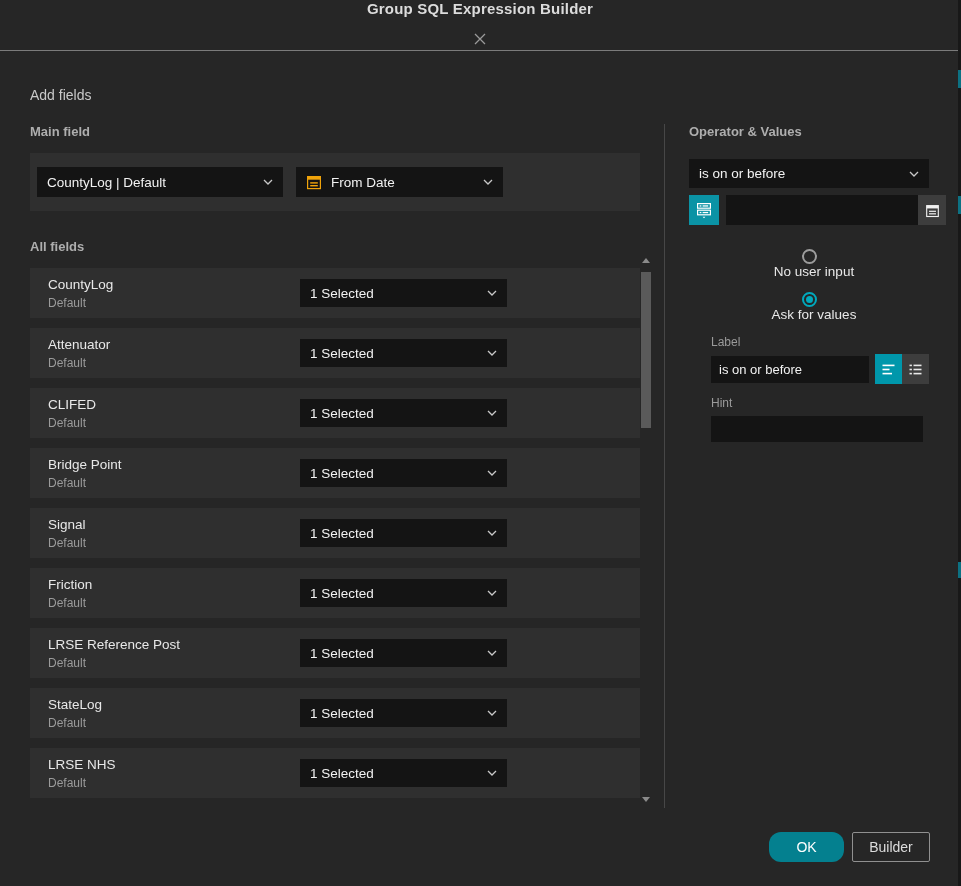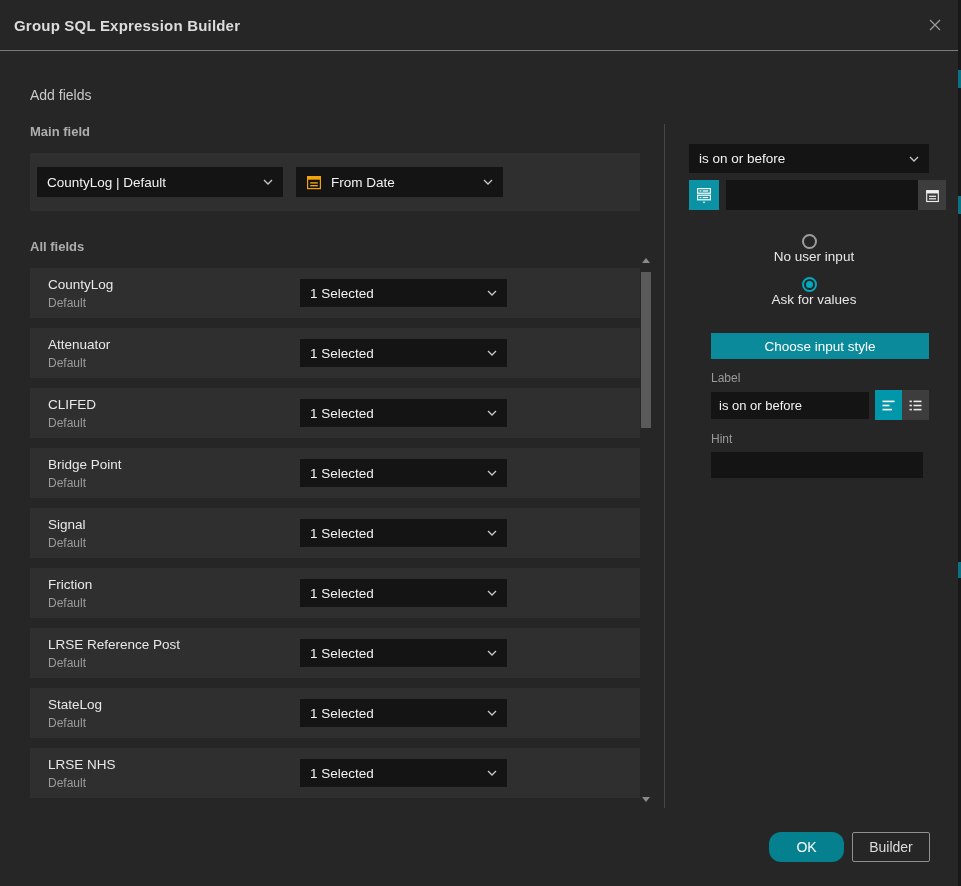--- a/index.html
+++ b/index.html
@@ -6,21 +6,21 @@
   html,body { width:961px; height:886px; overflow:hidden; }
   body {
     font-family: "Liberation Sans", "DejaVu Sans", sans-serif;
     background:#262626; color:#e6e6e6; position:relative;
   }
   .screen { position:relative; width:961px; height:886px; background:#262626; }
 
   
   .titlebar {
     height:51px; display:flex; align-items:center; justify-content:space-between;
-    padding:0 15px 0 14px; border-bottom:1px solid #7b7b7b; background:#262626;
+    padding:0 15px 0 14px; border-bottom:1px solid #7b7b7b; background:#262626;flex-direction:column;
   }
   .titlebar .title { font-size:15px; font-weight:700; color:#dcdcdc; letter-spacing:.2px; }
   .close-btn { width:22px; height:22px; display:flex; align-items:center; justify-content:center; cursor:pointer; }
 
   
   .content { padding:36px 0 0 30px; }
   .h-add { font-size:14px; font-weight:400; color:#c9c9c9; }
   .cols { display:flex; margin-top:21px; }
   .col-left { width:610px; }
   .vdiv { width:1px; background:#474747; margin:0 24px; }
@@ -289,20 +289,21 @@
             <span class="scroll-up"></span>
             <span class="scroll-thumb"></span>
             <span class="scroll-down"></span>
           </div>
         </div>
       </div>
 
       <div class="vdiv"></div>
 
       <div class="col-right">
+        <h3 class="sec">Operator &amp; Values</h3>
 
         <div class="dd dd-op">
           <span class="dd-label">is on or before</span>
           <svg class="chev" width="10" height="6" viewBox="0 0 10 6">
               <path d="M1 1 L5 5 L9 1" stroke="#c8c8c8" stroke-width="1.3" fill="none"></path>
             </svg>
         </div>
 
         <div class="value-row">
           <button class="btn-input-type">
@@ -334,21 +335,20 @@
             <span class="radio"></span>
             <span class="radio-label">No user input</span>
           </div>
           <div class="radio-row">
             <span class="radio active"></span>
             <span class="radio-label">Ask for values</span>
           </div>
         </div>
 
         <div class="indent">
-          <button class="btn-choose">Choose input style</button>
 
           <div class="lbl">Label</div>
           <div class="label-row">
             <input class="label-input" type="text" value="is on or before" style="">
             <button class="istyle first active">
               <svg width="17" height="17" viewBox="0 0 17 17">
                 <rect x="2.5" y="3.6" width="12" height="1.6" fill="#fff"></rect>
                 <rect x="2.5" y="7.7" width="7" height="1.6" fill="#fff"></rect>
                 <rect x="2.5" y="11.8" width="9.5" height="1.6" fill="#fff"></rect>
               </svg>

